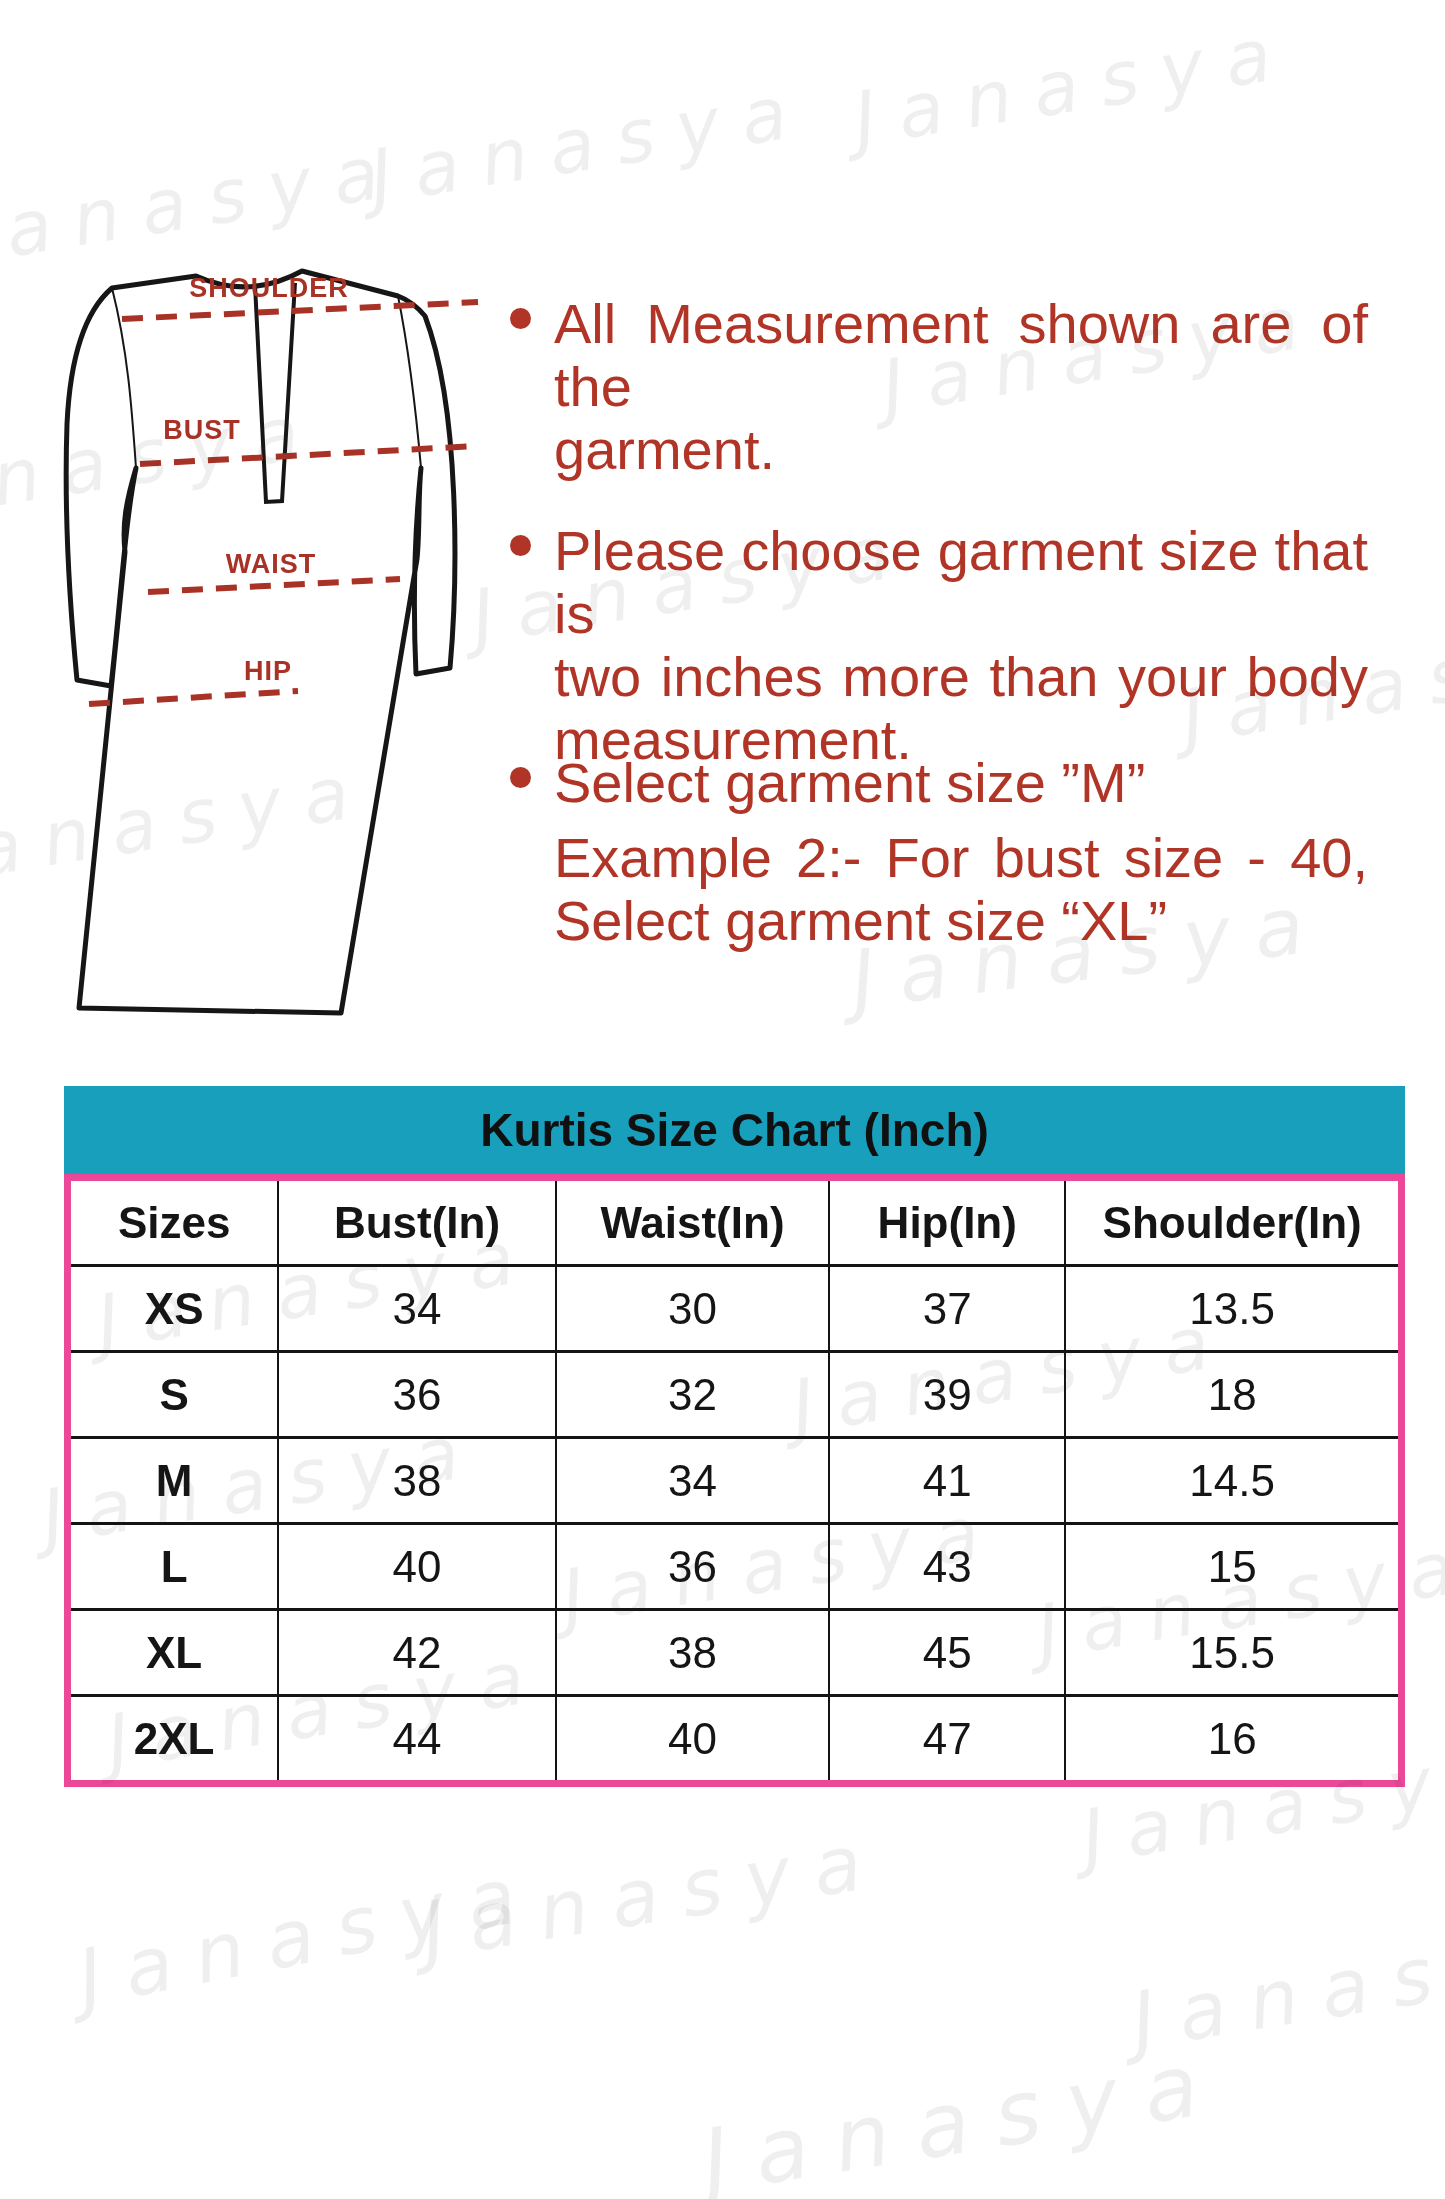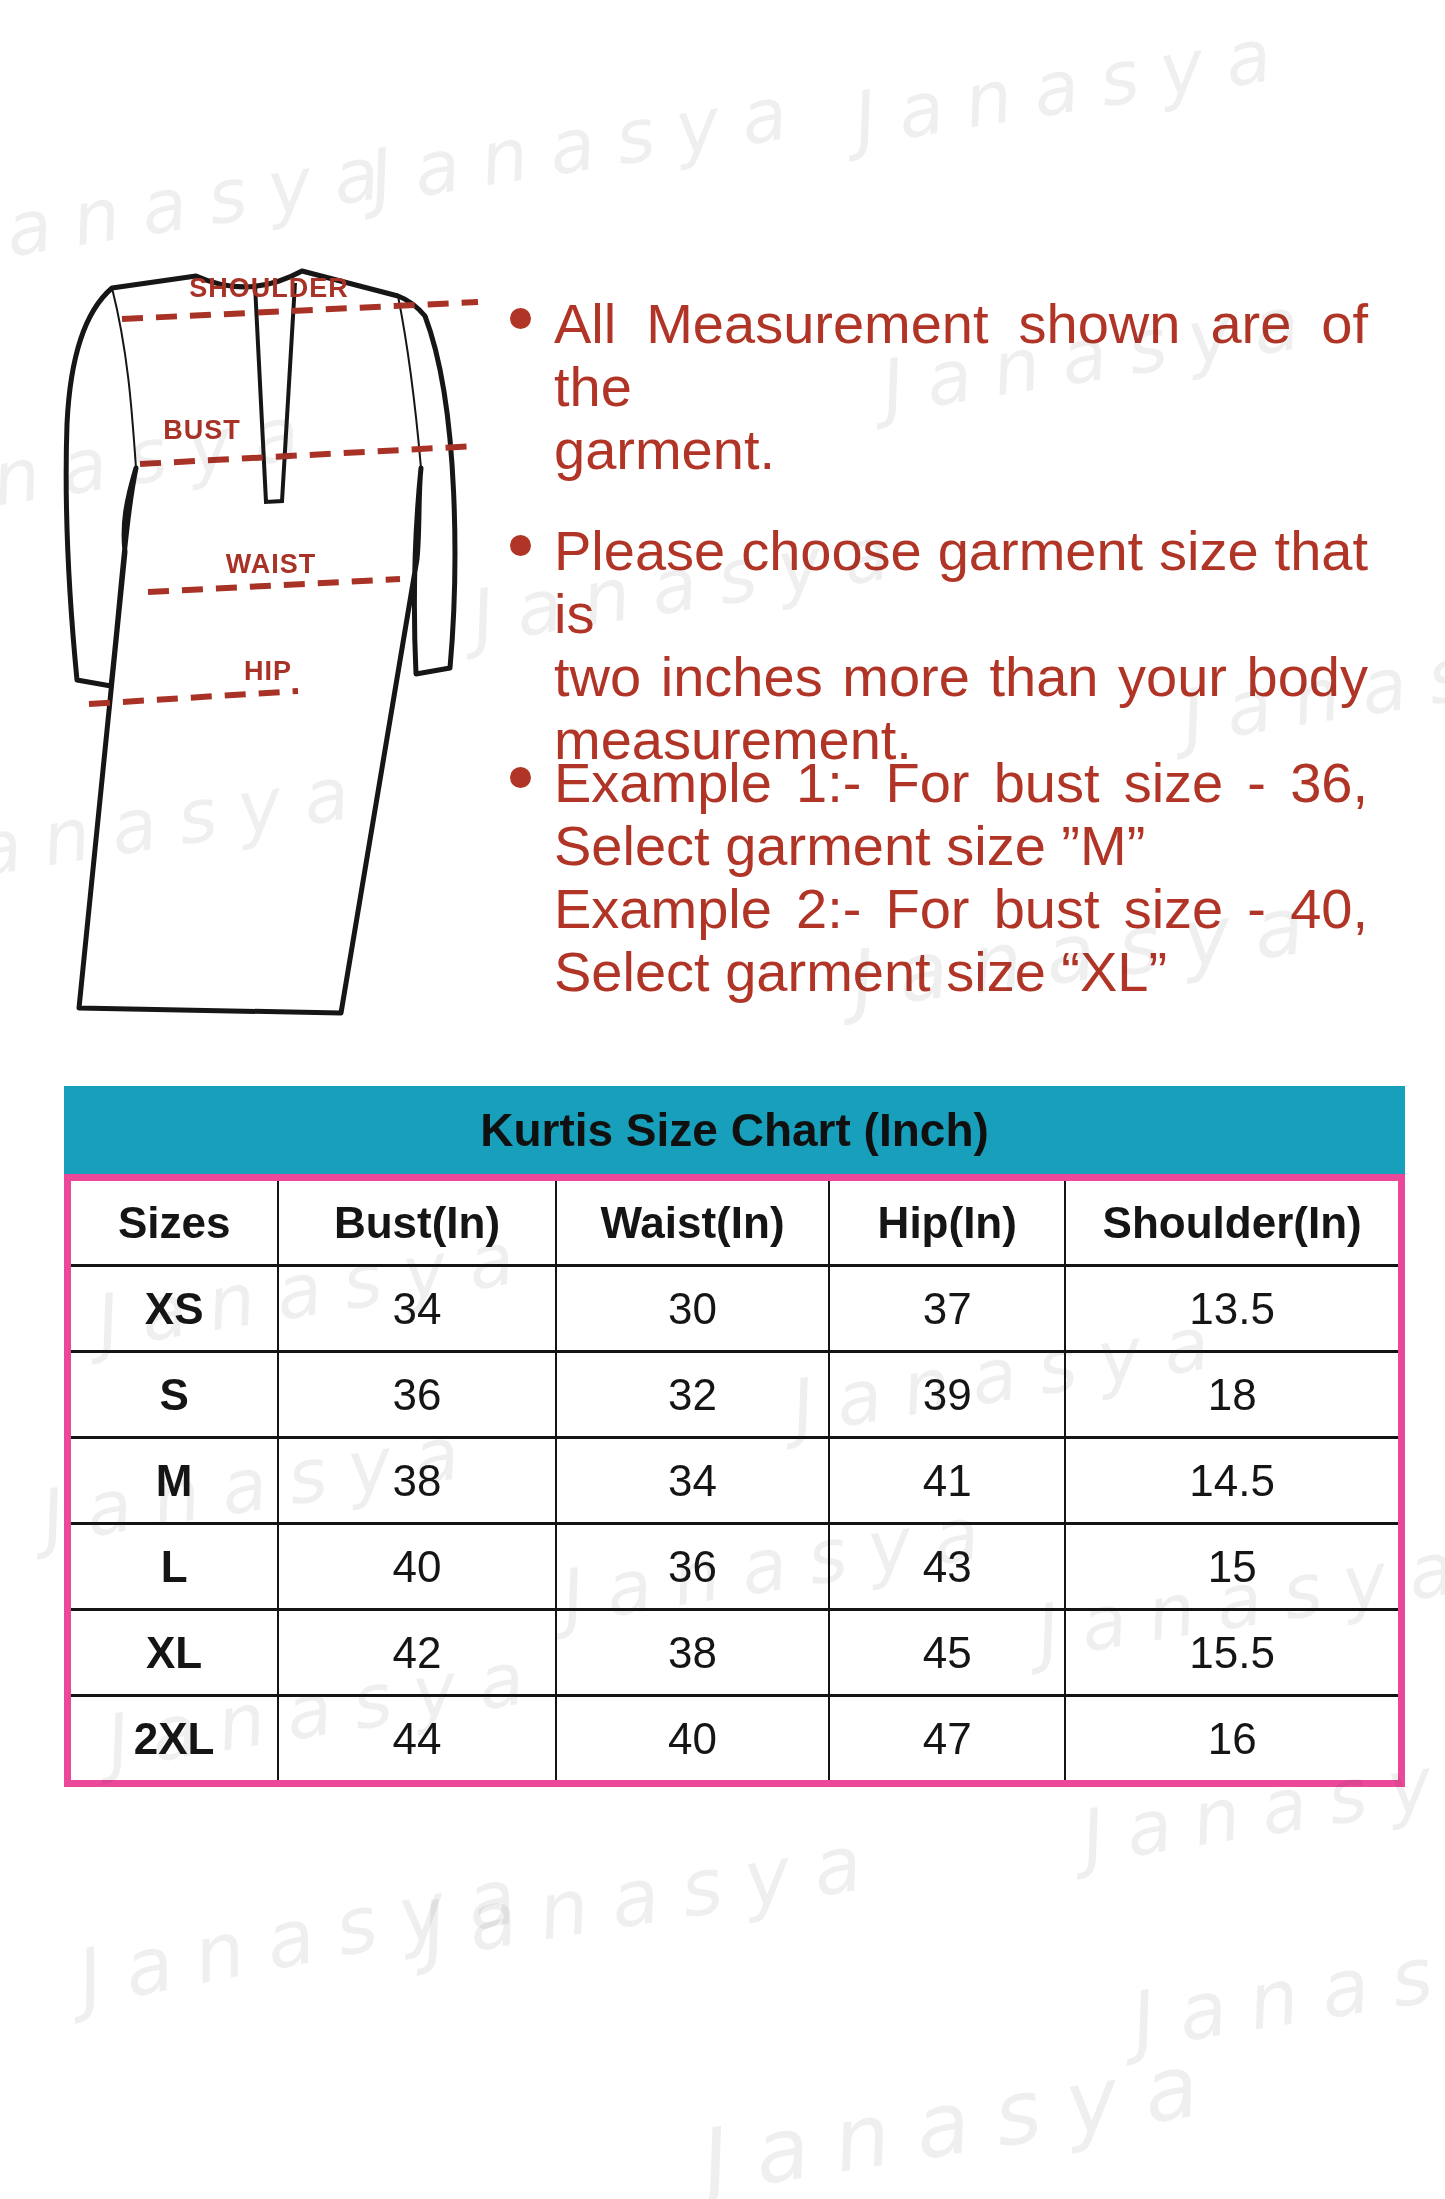--- a/index.html
+++ b/index.html
@@ -28,21 +28,21 @@
   .bullet { position:absolute; left:0; width:860px; }
   .b1 { top:292px; } .b2 { top:519px; } .b3 { top:751px; }
   .dot {
     position:absolute; left:2px; top:16px; width:21px; height:21px;
     border-radius:50%; background:#b13527;
   }
   .btext {
     margin-left:46px; font-size:56px; line-height:63px; color:#b13527;
   }
   .jl { text-align:justify; text-align-last:justify; }
-  .ex2 { }
+  .ex2 { margin-top:12px; }
 
   
   .chart { position:absolute; left:64px; top:1086px; width:1341px; z-index:2; }
   .chart-title {
     height:88px; display:flex; align-items:center; justify-content:center;
     font-size:46px; font-weight:bold; color:#101010;
   }
   .chart table {
     width:100%; border-collapse:collapse; table-layout:fixed;
     border:7px solid #ec4899; background:transparent;
@@ -99,21 +99,20 @@
       <div class="btext">
         <div class="jl">Please choose garment size that is</div>
         <div class="jl">two inches more than your body</div>
         <div>measurement.</div>
       </div>
     </div>
 
     <div class="bullet b3">
       <span class="dot"></span>
       <div class="btext">
-        <div class="jl">Example 1:- For bust size - 36,</div>
         <div>Select garment size ”M”</div>
         <div class="jl ex2">Example 2:- For bust size - 40,</div>
         <div>Select garment size “XL”</div>
       </div>
     </div>
 
   </div>
 
   <div class="chart">
     <div class="chart-title" style="background:#189fbb;">Kurtis Size Chart (Inch)</div>

